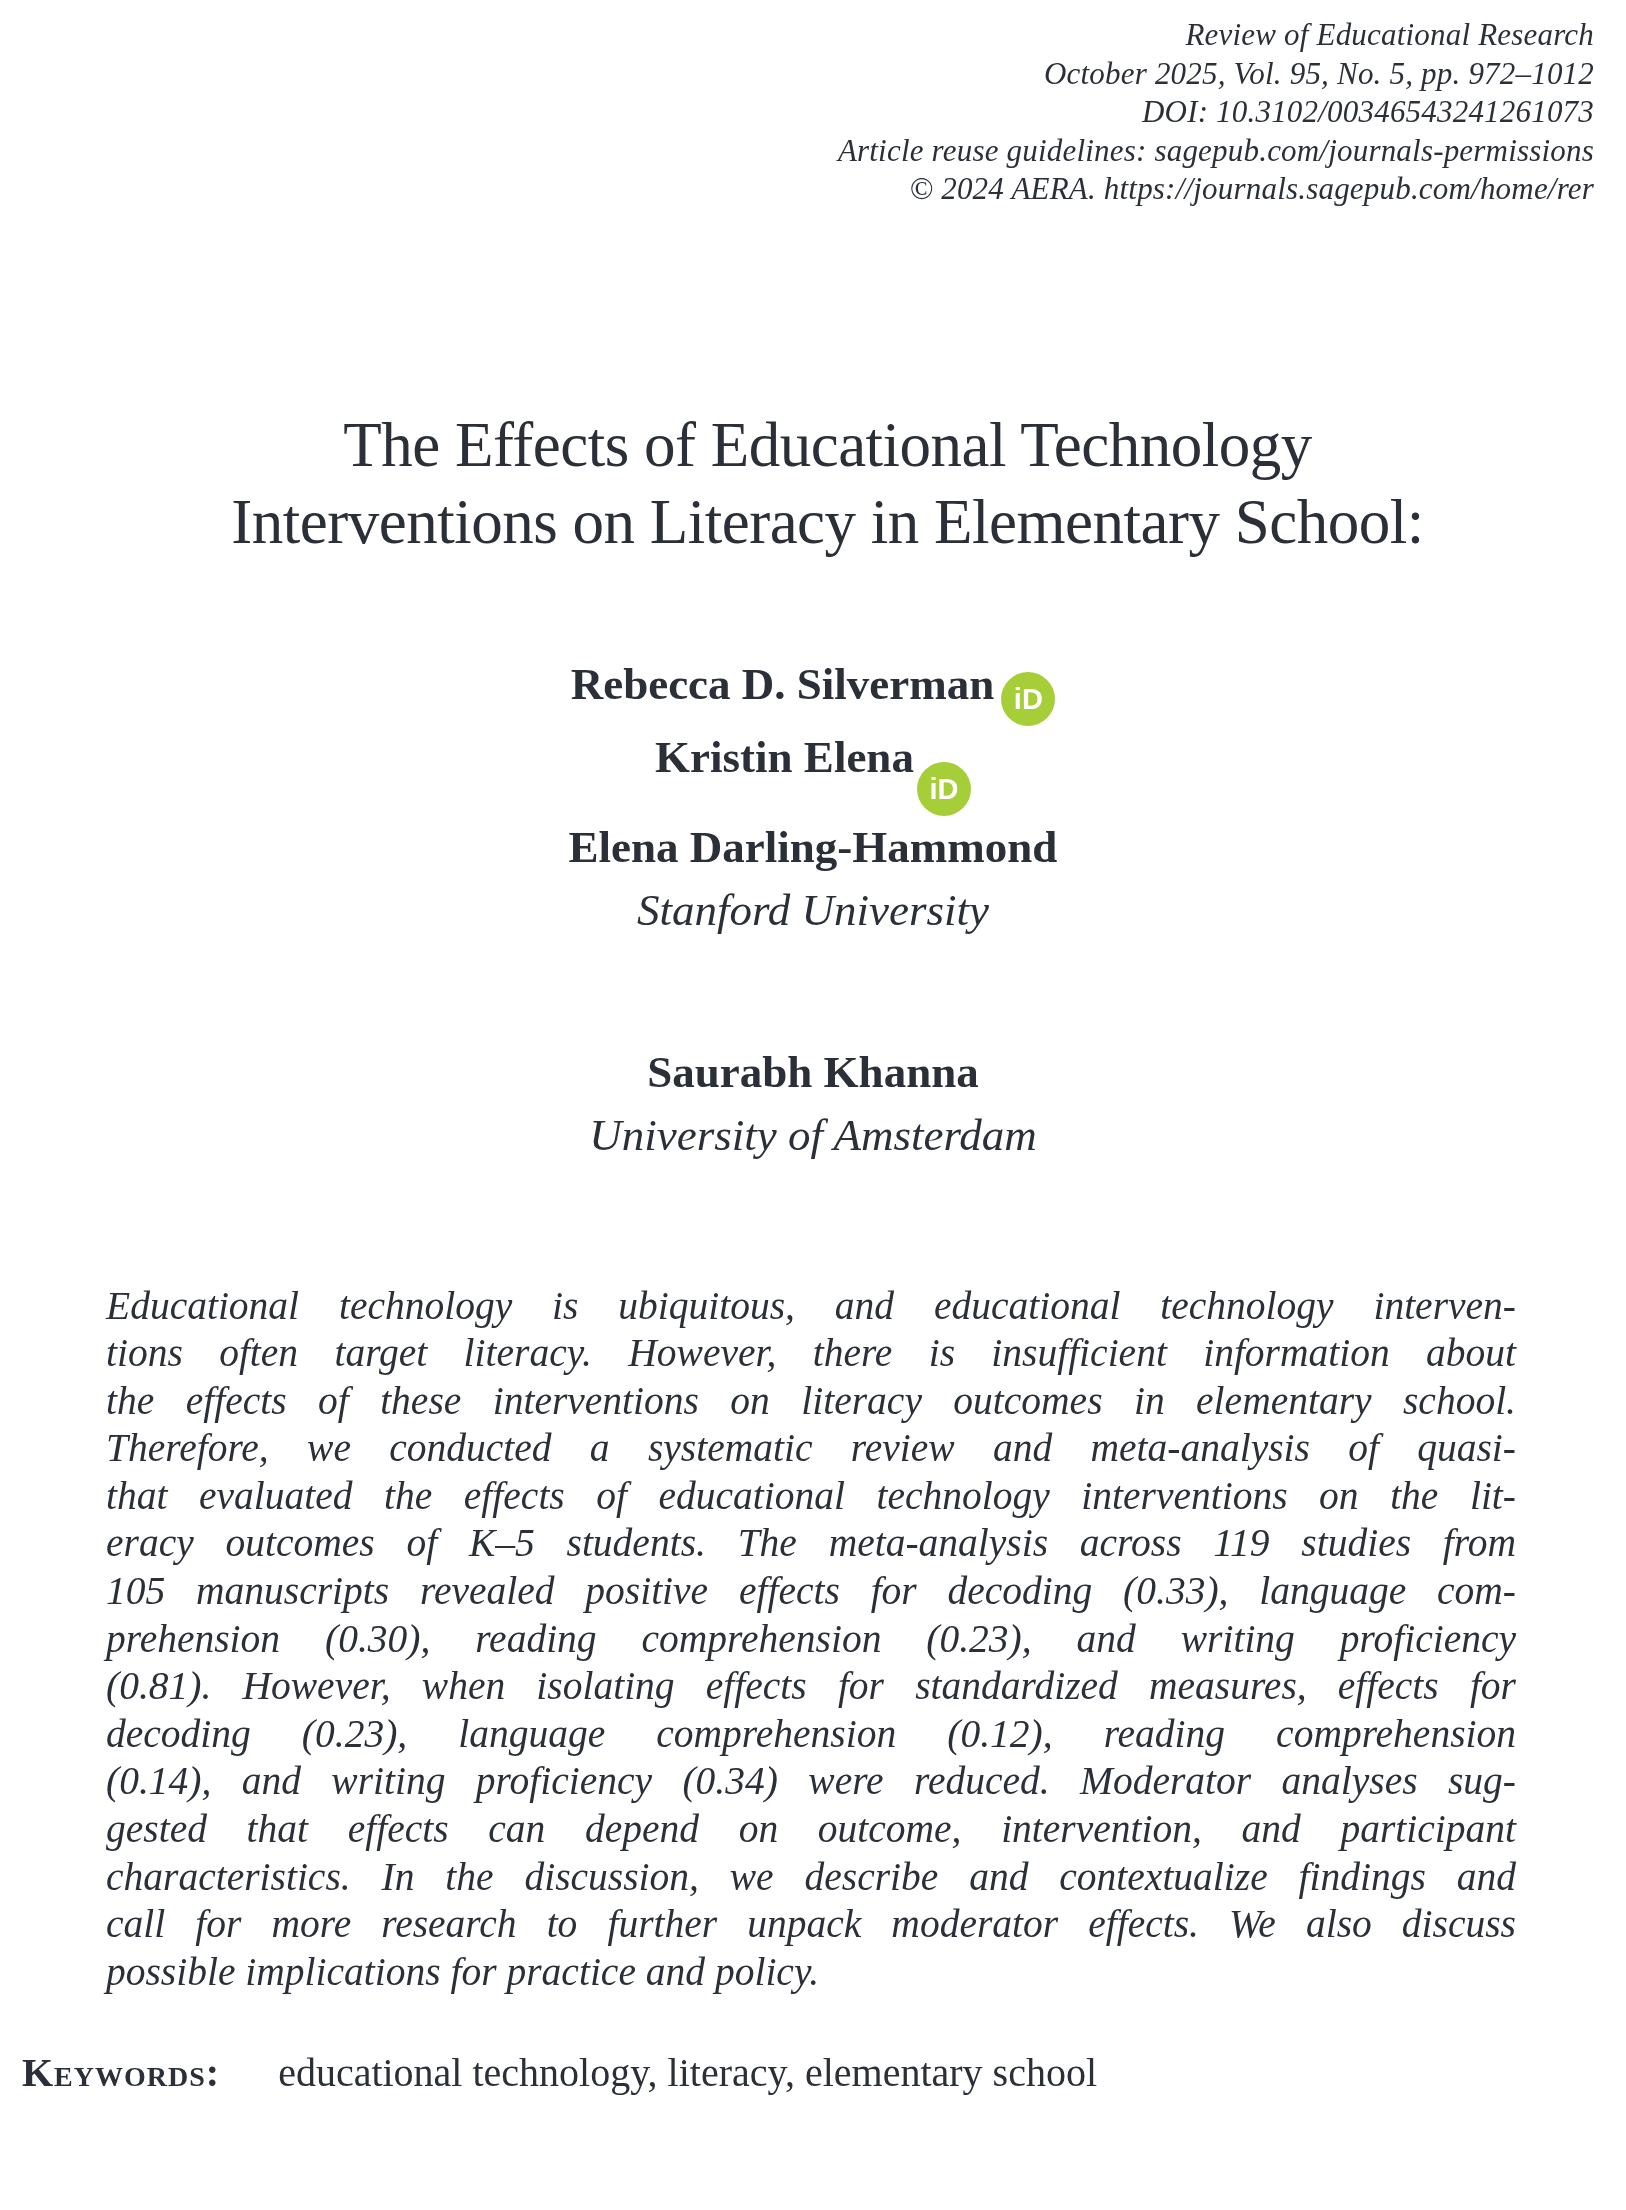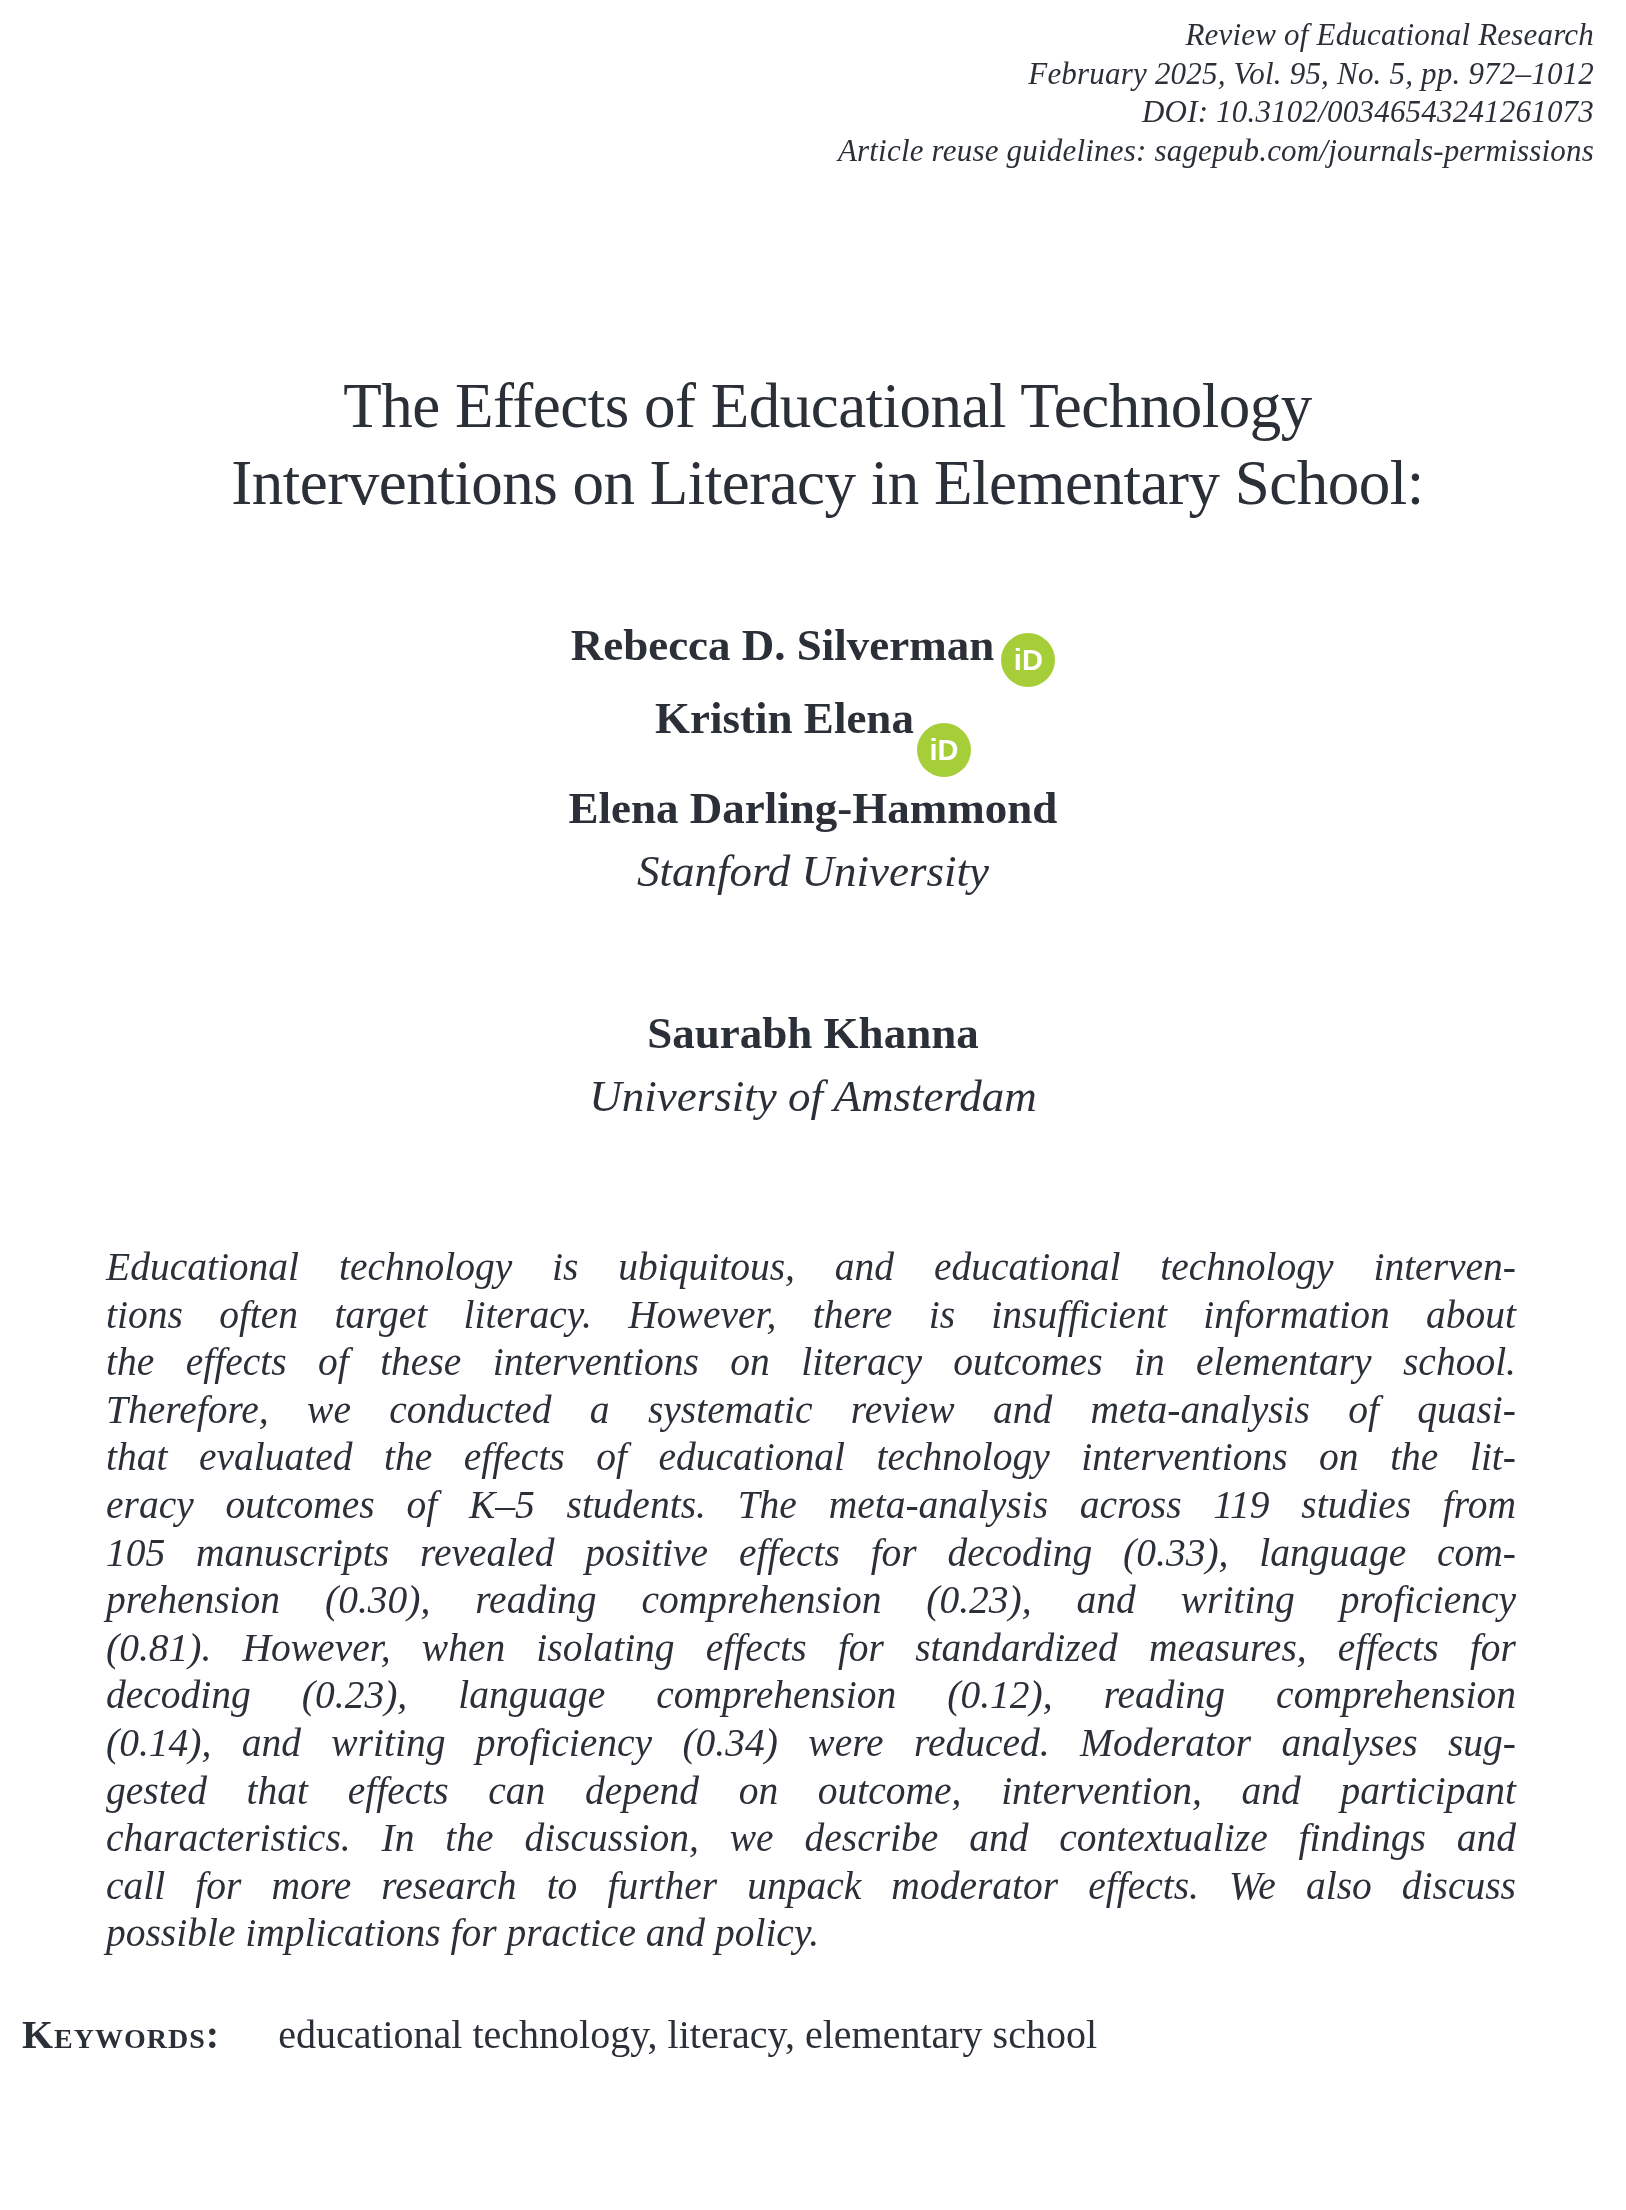--- a/index.html
+++ b/index.html
@@ -106,23 +106,24 @@
   }
   .keywords-text {
     margin-left: 58px;
   }
 </style>
 </head>
 <body>
 
 <div class="journal-header">
   <div>Review of Educational Research</div>
-  <div>February 2025, Vol. 95, No. 5, pp. 972–1012</div>
+  <div>October 2025, Vol. 95, No. 5, pp. 972–1012</div>
   <div>DOI: 10.3102/00346543241261073</div>
   <div>Article reuse guidelines: sagepub.com/journals-permissions</div>
+  <div>© 2024 AERA. https://journals.sagepub.com/home/rer</div>
 </div>
 
 <div class="article-title">
   <div>The Effects of Educational Technology</div>
   <div>Interventions on Literacy in Elementary School:</div>
 </div>
 
 <div class="author-group author-group-1">
   <div class="author-line">
     <span>Rebecca D. Silverman</span><span class="orcid">iD</span>

